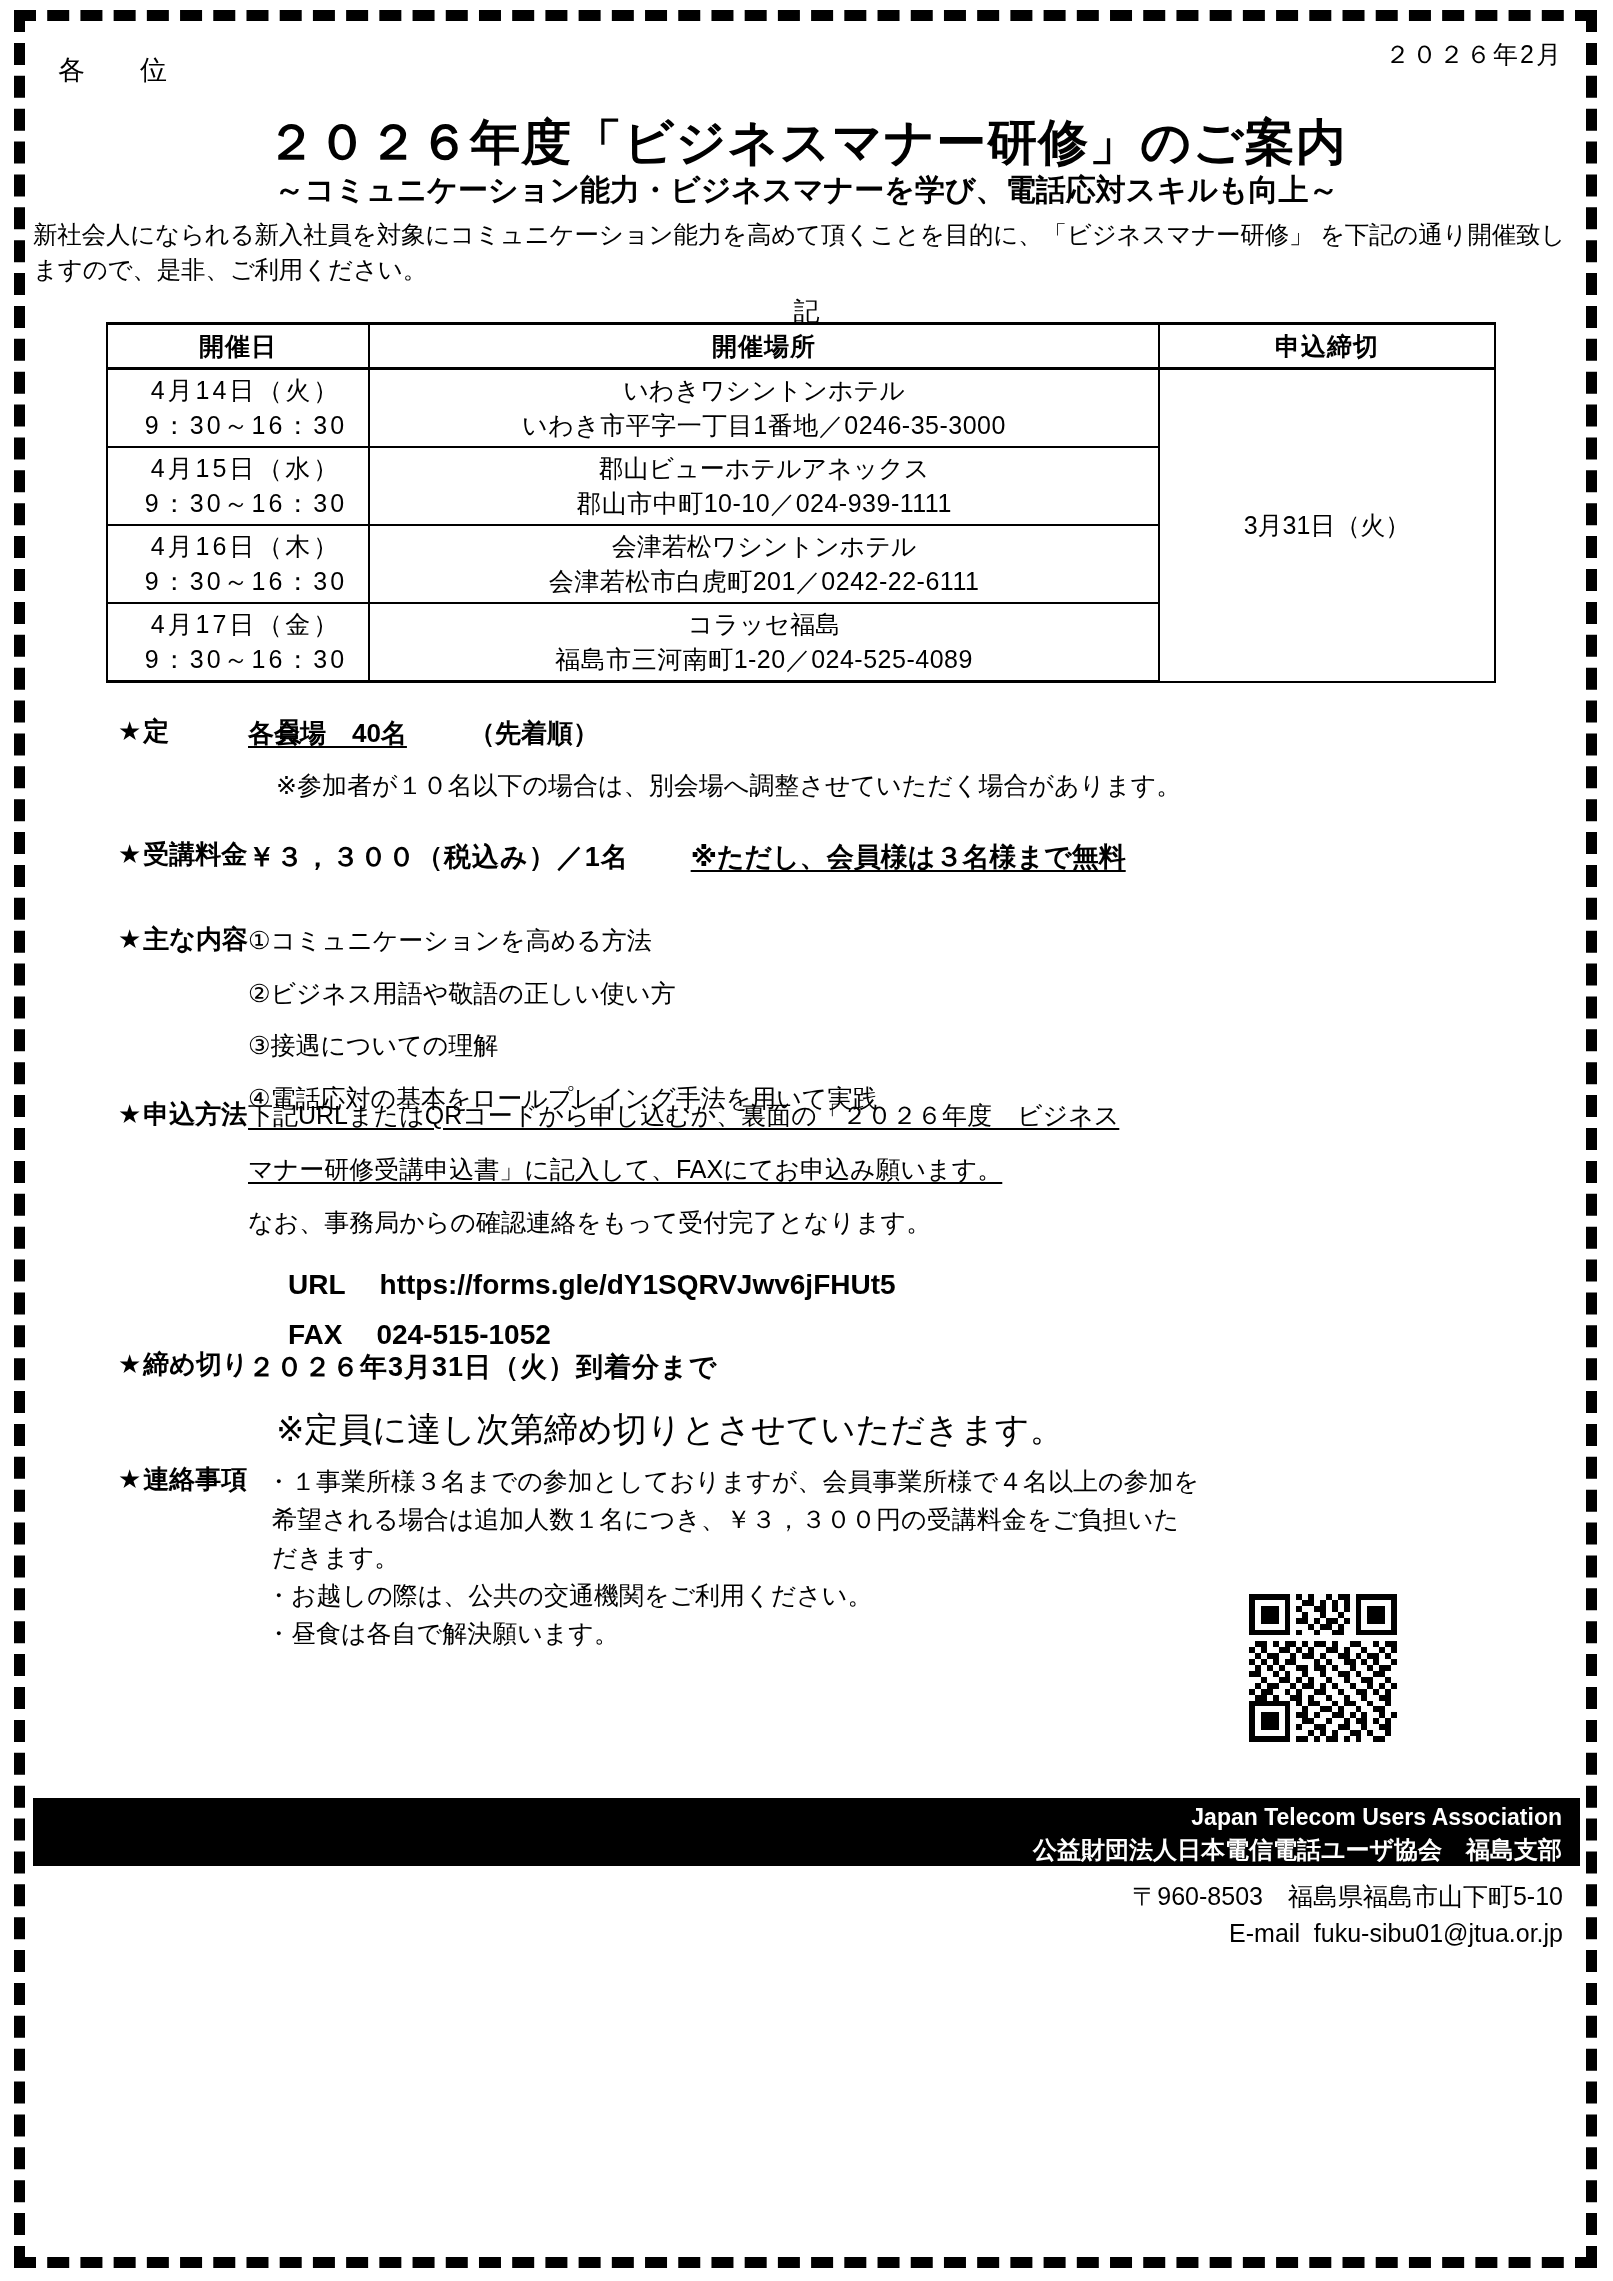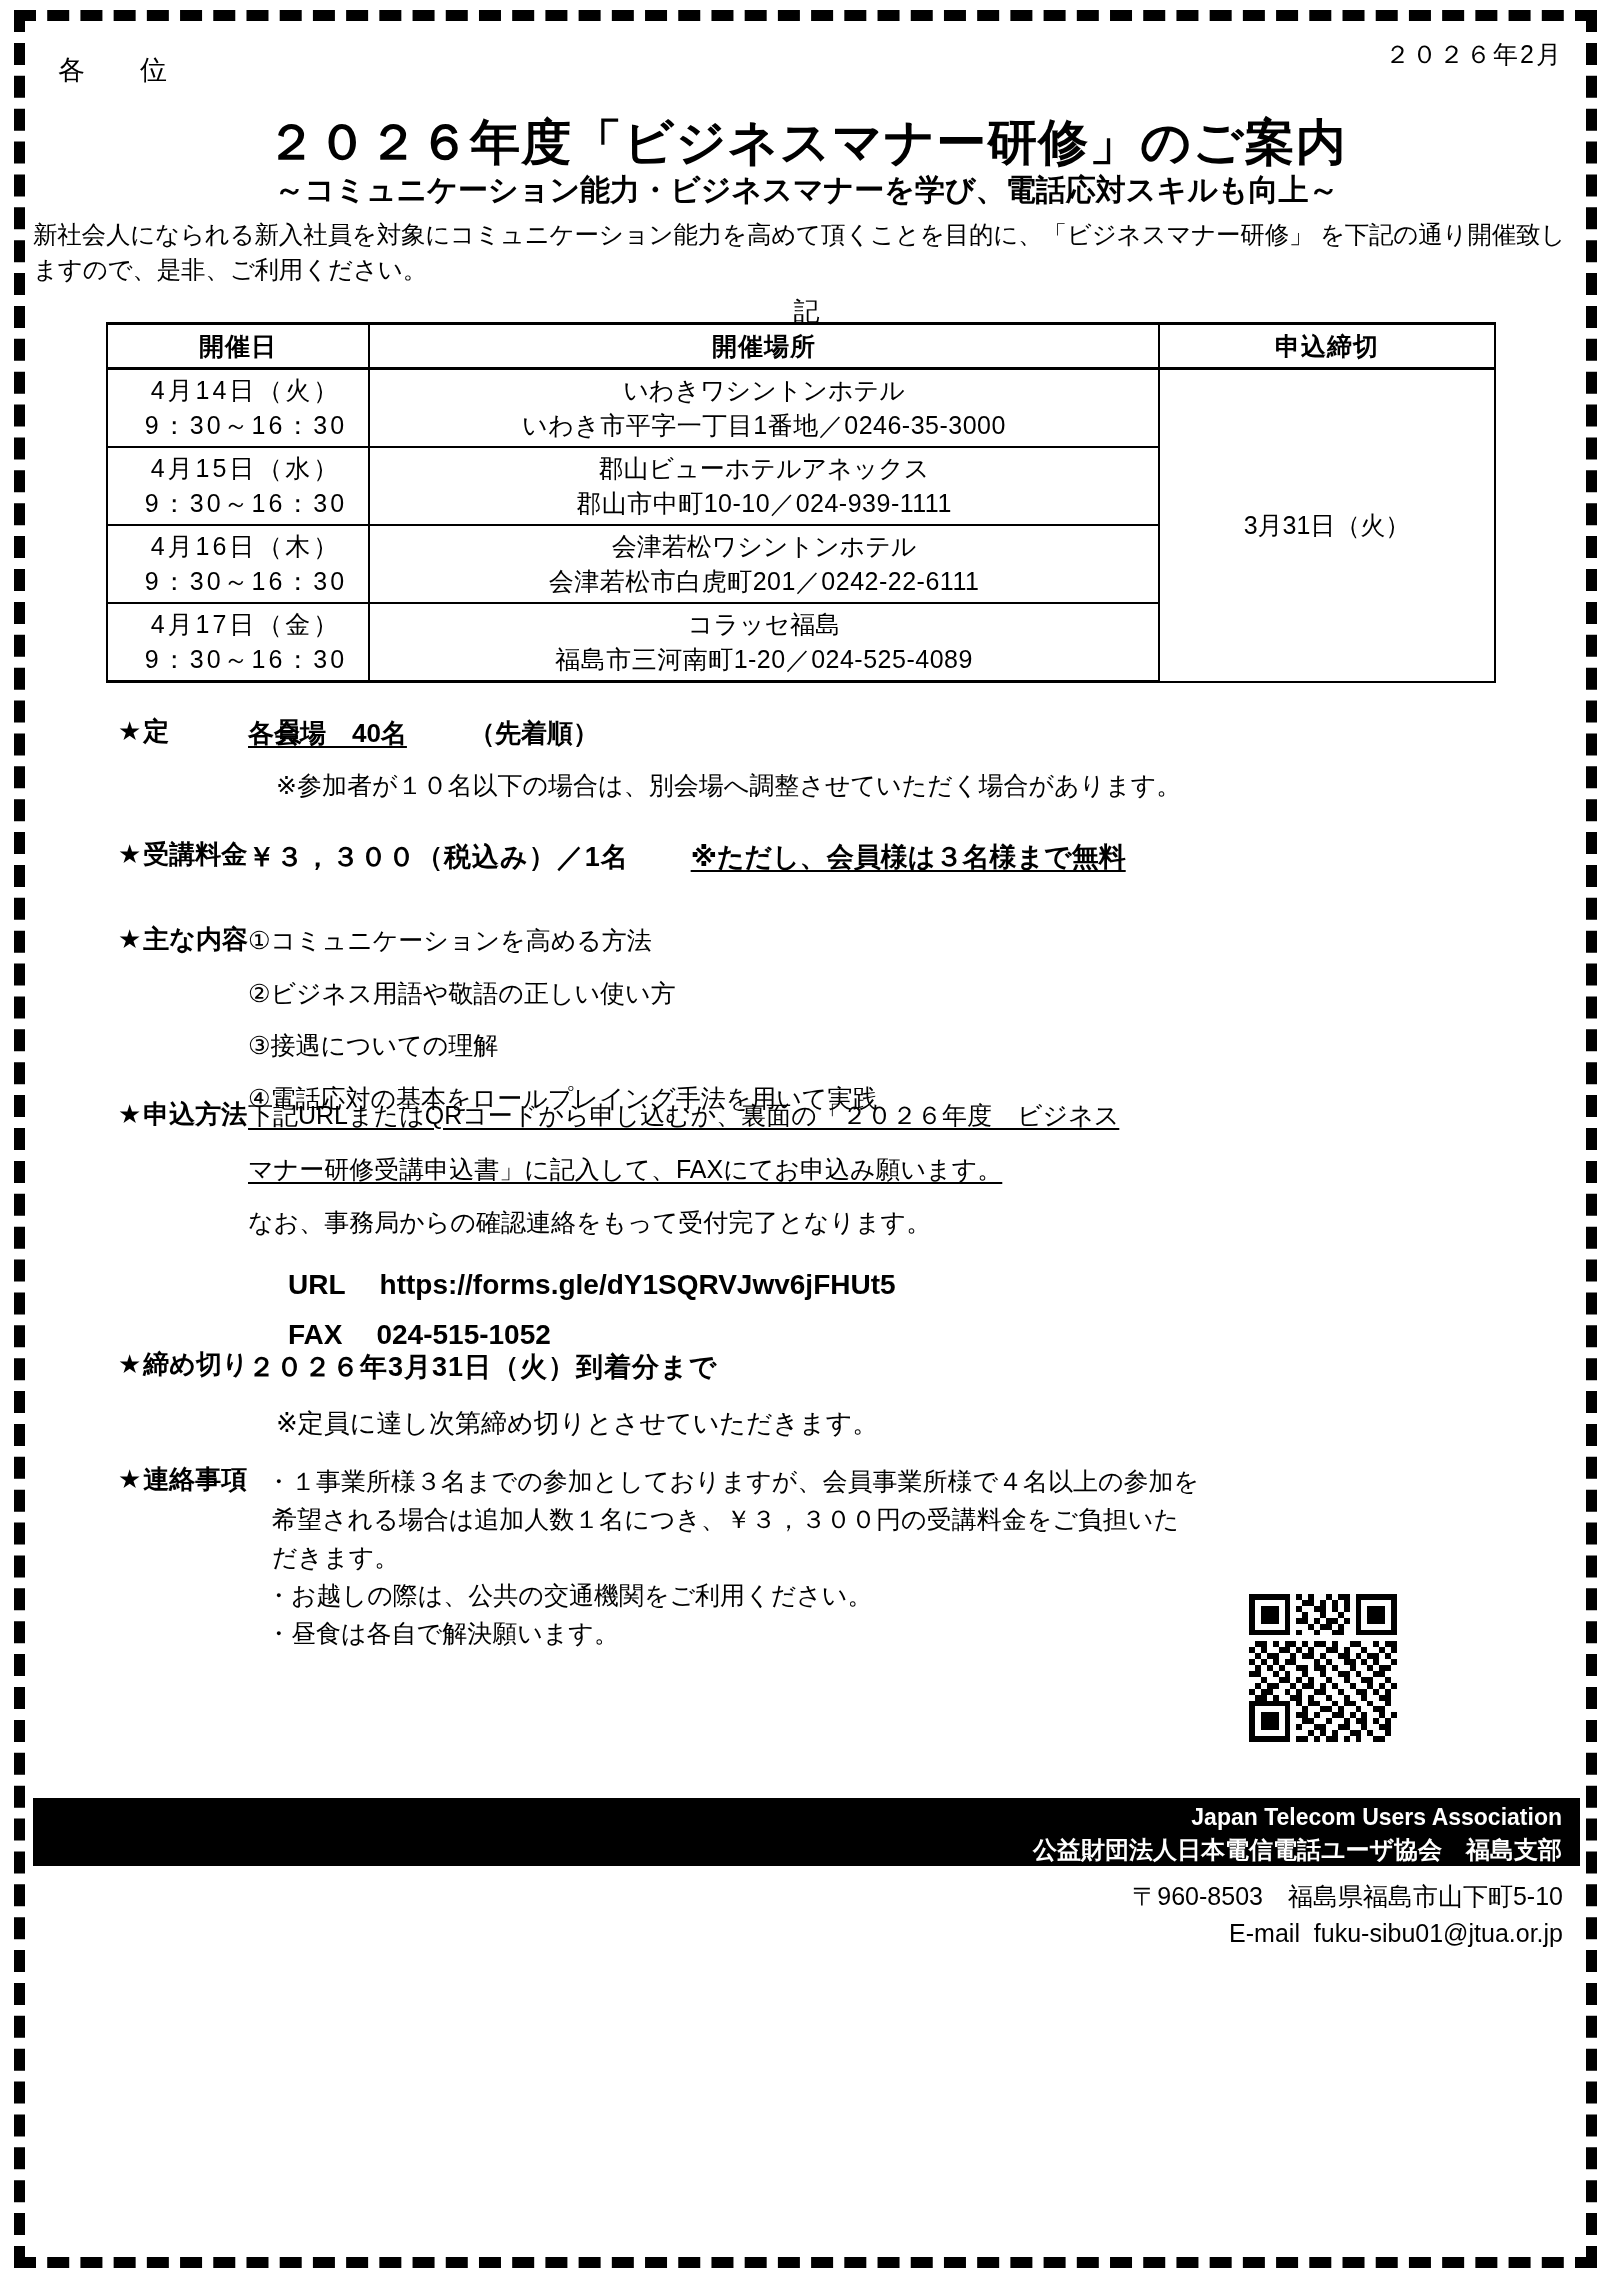--- a/index.html
+++ b/index.html
@@ -206,21 +206,21 @@
     margin-left: 40px;
   }
   #sec-apply .url-row { margin-top: 22px; margin-bottom: 8px; }
   .lab-gap { display:inline-block; width: 34px; }
 
   
   #sec-deadline { top: 1325px; }
   #sec-deadline .dl-main { font-size: 27px; font-weight: bold; letter-spacing: 1px; }
   #sec-deadline .dl-note {
     display: block; margin-top: 16px; margin-left: 28px;
-    font-size: 26px; white-space: nowrap;
+    font-size: 34px; white-space: nowrap;
   }
 
   
   #sec-notices { top: 1440px; }
   #sec-notices .nrow {
     display: block;
     font-size: 25px;
     line-height: 1.52;
     margin-left: 18px;
   }

